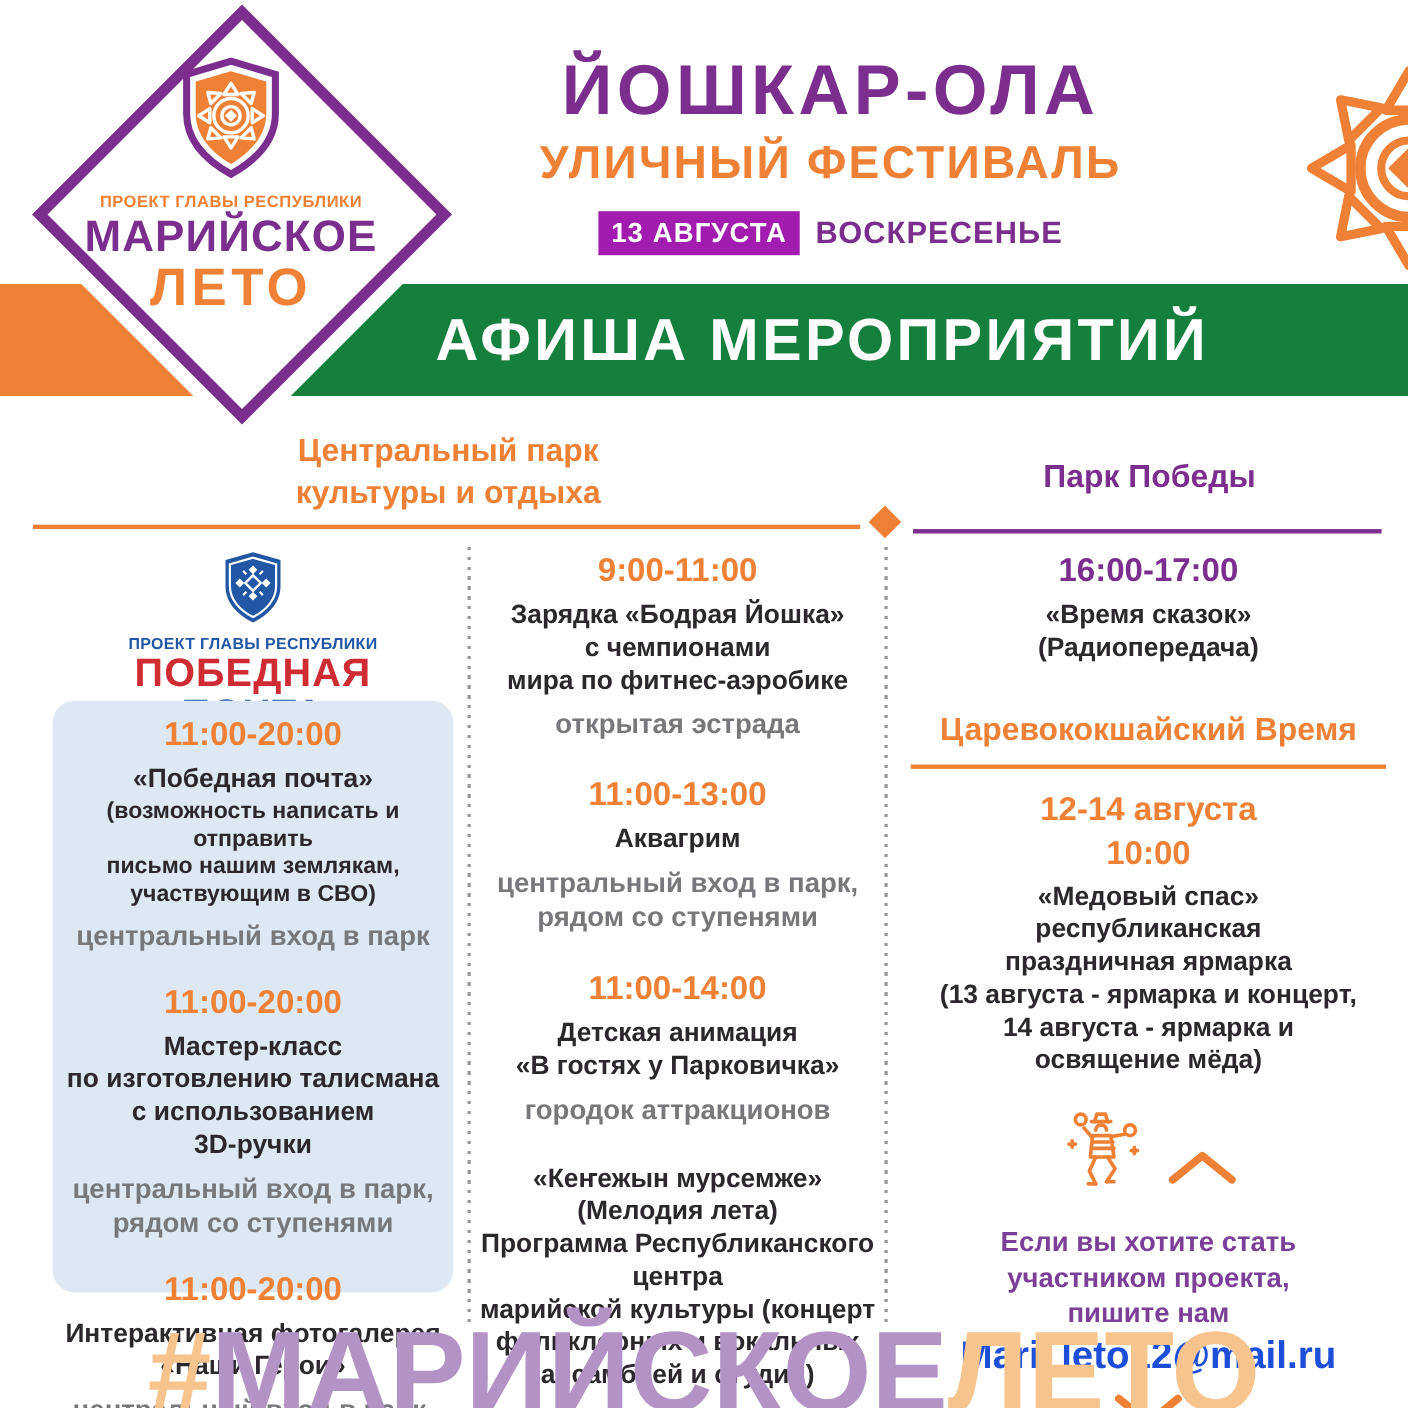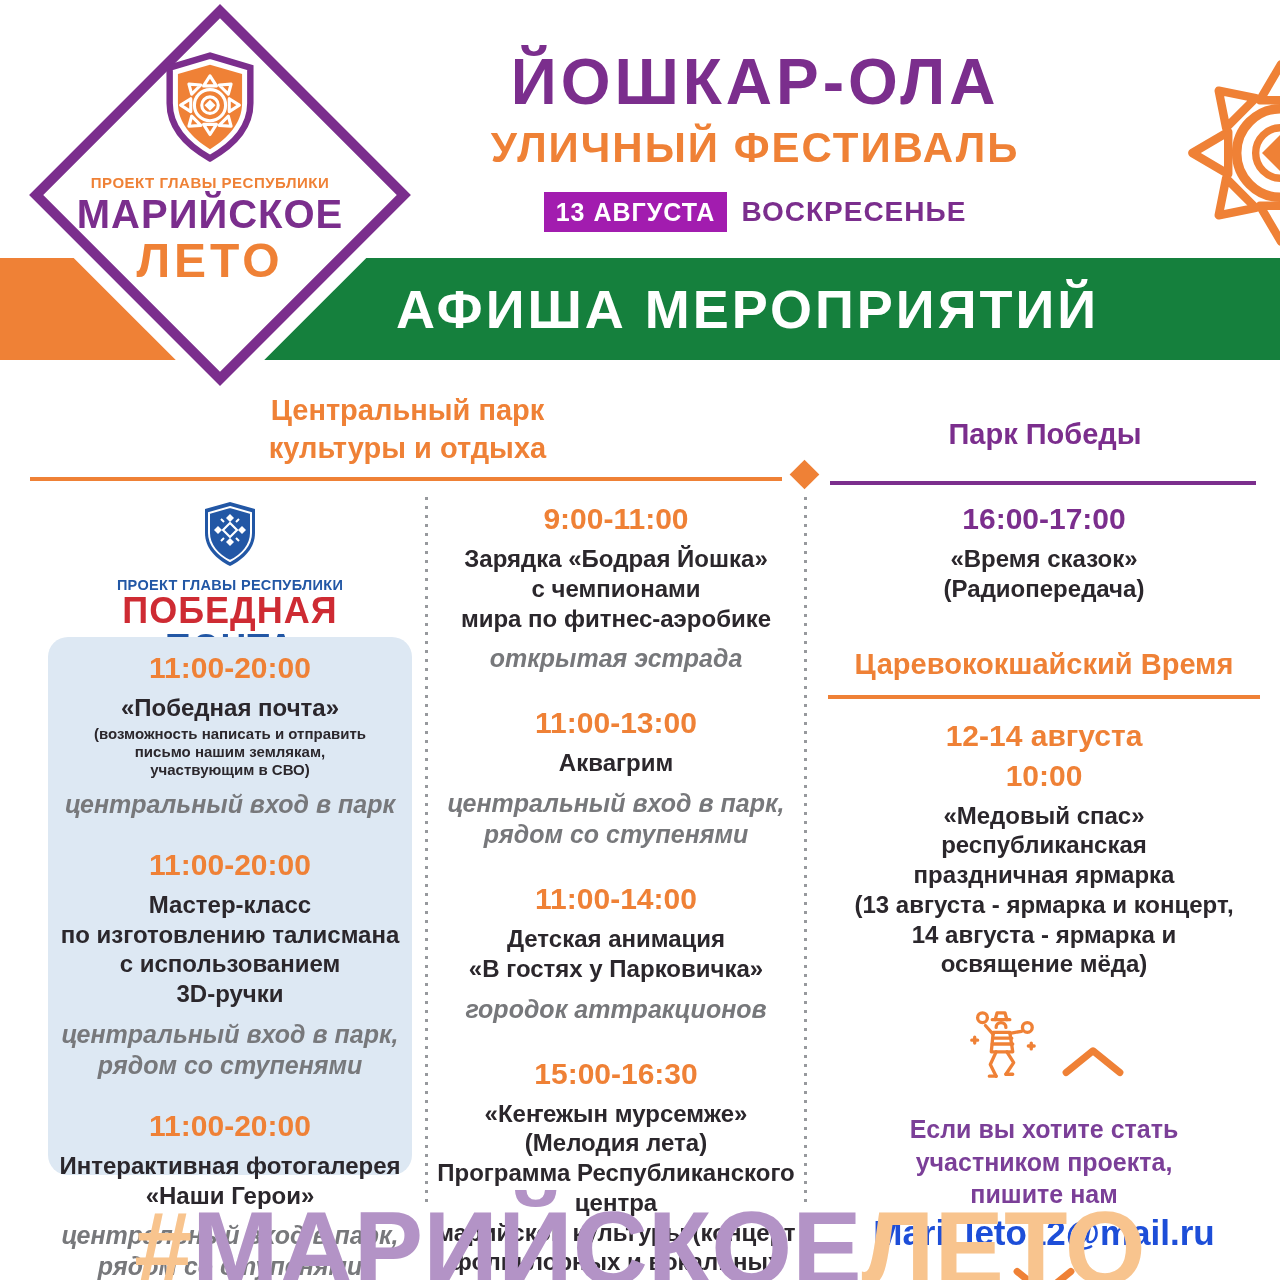--- a/index.html
+++ b/index.html
@@ -46,22 +46,22 @@
   .pobeda-logo{position:absolute;left:48px;top:500px;width:364px;text-align:center;}
   .pp-project{color:#2257a5;font-size:14.5px;font-weight:800;margin-top:5px;letter-spacing:.3px;}
   .pp-1{color:#ce2b33;font-size:36px;font-weight:800;line-height:1.02;letter-spacing:1px;}
   .pp-2{color:#2257a5;font-size:36px;font-weight:800;line-height:1.02;letter-spacing:1px;}
   .blue-box{position:absolute;left:48px;top:637px;width:364px;height:538px;background:#dde8f3;
     text-align:center;box-sizing:border-box;padding-top:14px;border-radius:20px;}
   .event{margin-bottom:28px;}
   .time{color:#ef8136;font-size:30px;font-weight:800;margin-bottom:8px;}
   .time.purple{color:#7b2e8d;}
   .etitle{color:#2b272c;font-size:24px;font-weight:700;line-height:1.24;}
-  .enote{color:#2b272c;font-size:15px;font-weight:700;line-height:1.2;margin-top:2px;}
-  .evenue{color:#77787b;font-size:25px;font-weight:700;font-style:italic;line-height:1.24;margin-top:10px;}
+  .enote{color:#2b272c;font-size:21px;font-weight:700;line-height:1.2;margin-top:2px;}
+  .evenue{color:#77787b;font-size:25px;font-weight:700;line-height:1.24;margin-top:10px;}
   
   .col2{position:absolute;left:430px;top:502px;width:372px;text-align:center;}
   .col2 .event{margin-bottom:32px;}
   
   .col3{position:absolute;left:828px;top:502px;width:432px;text-align:center;}
   .kremlin-header{color:#ef8136;font-size:29px;font-weight:800;margin-top:44px;}
   .kremlin-rule{width:100%;height:4px;background:#ef8136;margin-top:14px;}
   .k-date{color:#ef8136;font-size:30px;font-weight:800;margin-top:20px;}
   .k-time{color:#ef8136;font-size:30px;font-weight:800;margin-top:6px;margin-bottom:8px;}
   .contact-row{display:flex;justify-content:center;align-items:flex-end;gap:20px;margin-top:26px;}
@@ -202,21 +202,20 @@
       <div class="evenue pre">центральный вход в парк,
 рядом со ступенями</div>
     </div>
     <div class="event">
       <div class="time">11:00-14:00</div>
       <div class="etitle pre">Детская анимация
 «В гостях у Парковичка»</div>
       <div class="evenue pre">городок аттракционов</div>
     </div>
     <div class="event">
-      <div class="time">15:00-16:30</div>
       <div class="etitle pre">«Кеҥежын мурсемже»
 (Мелодия лета)
 Программа Республиканского
 центра
 марийской культуры (концерт
 фольклорных и вокальных
 ансамблей и студий)</div>
 
     </div>
   </div>

